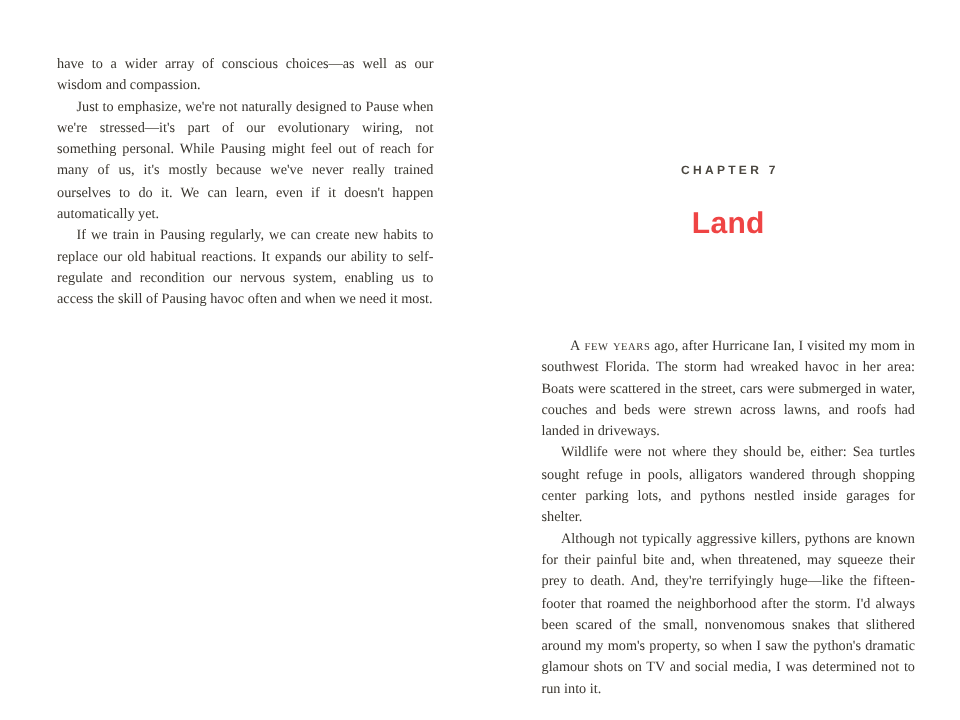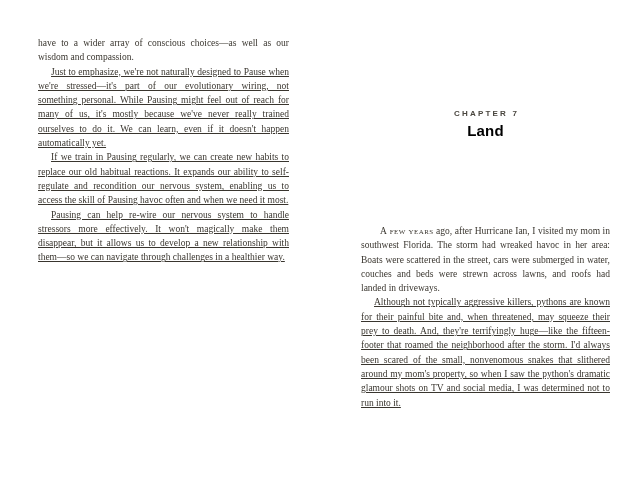--- a/index.html
+++ b/index.html
@@ -60,21 +60,20 @@
     left: 41px;  
     top: 224px;
     width: 249px;
   }
   .body-col p {
     margin: 0;
     padding: 0;
   }
   .body-col p.indent {
     text-indent: 13px;
-    text-decoration: underline;
   }
   .smallcaps {
     font-variant: small-caps;
     letter-spacing: 0.4px;
     margin-left: 19px;
   }
 
   
   .chapter-head {
     position: absolute;
@@ -85,45 +84,45 @@
     font-family: "Liberation Sans", sans-serif;
   }
   .chapter-label {
     font-size: 8px;
     font-weight: bold;
     letter-spacing: 2.2px;
     color: #4a463f;
     text-indent: 2.2px; 
   }
   .chapter-title {
-    margin-top: 4px;
-    font-size: 15px;
+    margin-top: 20px;
+    font-size: 20px;
     font-weight: bold;
     letter-spacing: 0.2px;
-    color: #000000;
+    color: #ef4444;
   }
 </style>
 </head>
 <body>
 
 <div class="spread">
 
   <div class="page page-left">
     <div class="body-col body-col-left">
         <p>have to a wider array of conscious choices—as well as our wisdom and compassion.</p>
         <p class="indent">Just to emphasize, we're not naturally designed to Pause when we're stressed—it's part of our evolutionary wiring, not something personal. While Pausing might feel out of reach for many of us, it's mostly because we've never really trained ourselves to do it. We can learn, even if it doesn't happen automatically yet.</p>
         <p class="indent">If we train in Pausing regularly, we can create new habits to replace our old habitual reactions. It expands our ability to self-regulate and recondition our nervous system, enabling us to access the skill of Pausing havoc often and when we need it most.</p>
-        <p class="indent">Pausing can help re-wire our nervous system to handle stressors more effectively. It won't magically make them disappear, but it allows us to develop a new relationship with them—so we can navigate through challenges in a healthier way.</p>
       </div>
   </div>
 
   <div class="page page-right">
     <div class="chapter-head">
       <div class="chapter-label">CHAPTER 7</div>
       <div class="chapter-title">Land</div>
     </div>
     <div class="body-col body-col-right">
         <p><span class="smallcaps">A few years</span> ago, after Hurricane Ian, I visited my mom in southwest Florida. The storm had wreaked havoc in her area: Boats were scattered in the street, cars were submerged in water, couches and beds were strewn across lawns, and roofs had landed in driveways.</p>
+        <p class="indent">Wildlife were not where they should be, either: Sea turtles sought refuge in pools, alligators wandered through shopping center parking lots, and pythons nestled inside garages for shelter.</p>
         <p class="indent">Although not typically aggressive killers, pythons are known for their painful bite and, when threatened, may squeeze their prey to death. And, they're terrifyingly huge—like the fifteen-footer that roamed the neighborhood after the storm. I'd always been scared of the small, nonvenomous snakes that slithered around my mom's property, so when I saw the python's dramatic glamour shots on TV and social media, I was determined not to run into it.</p>
       </div>
   </div>
 
 </div>
 
 </body></html>

